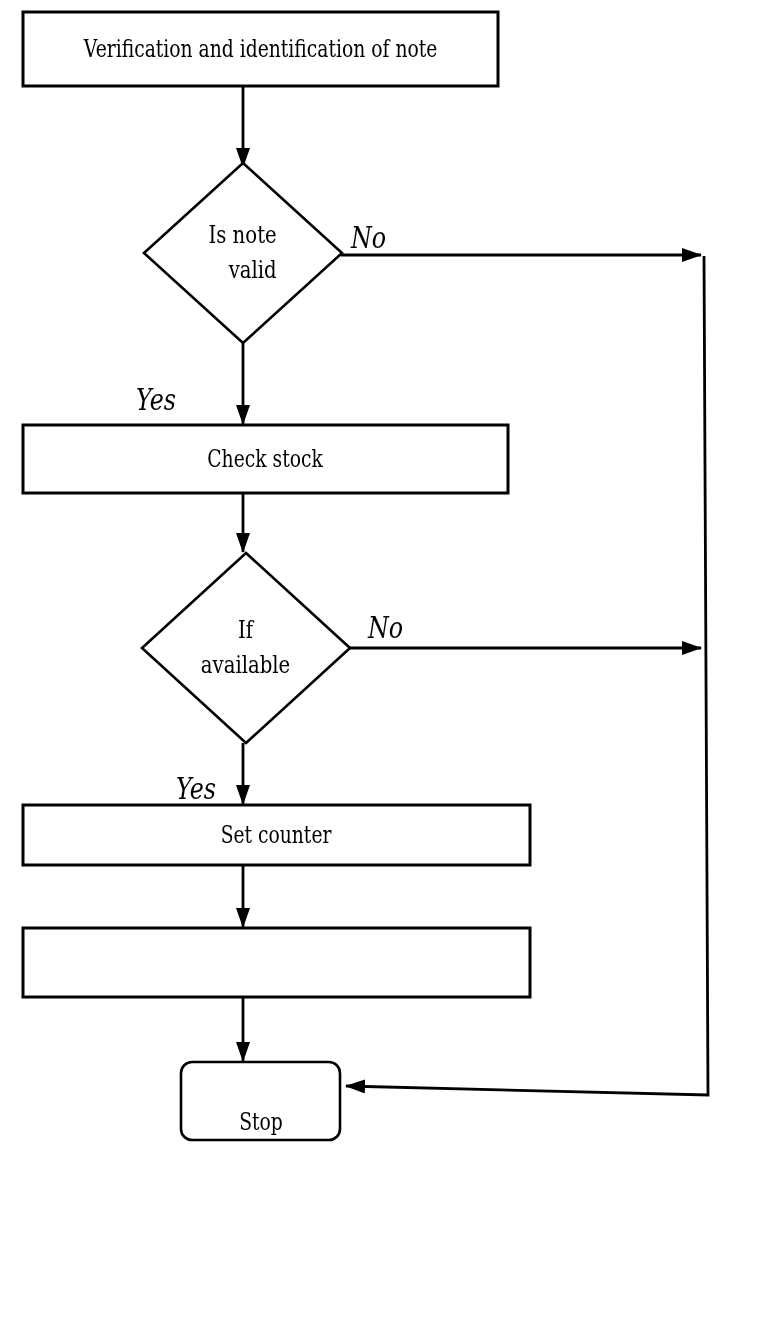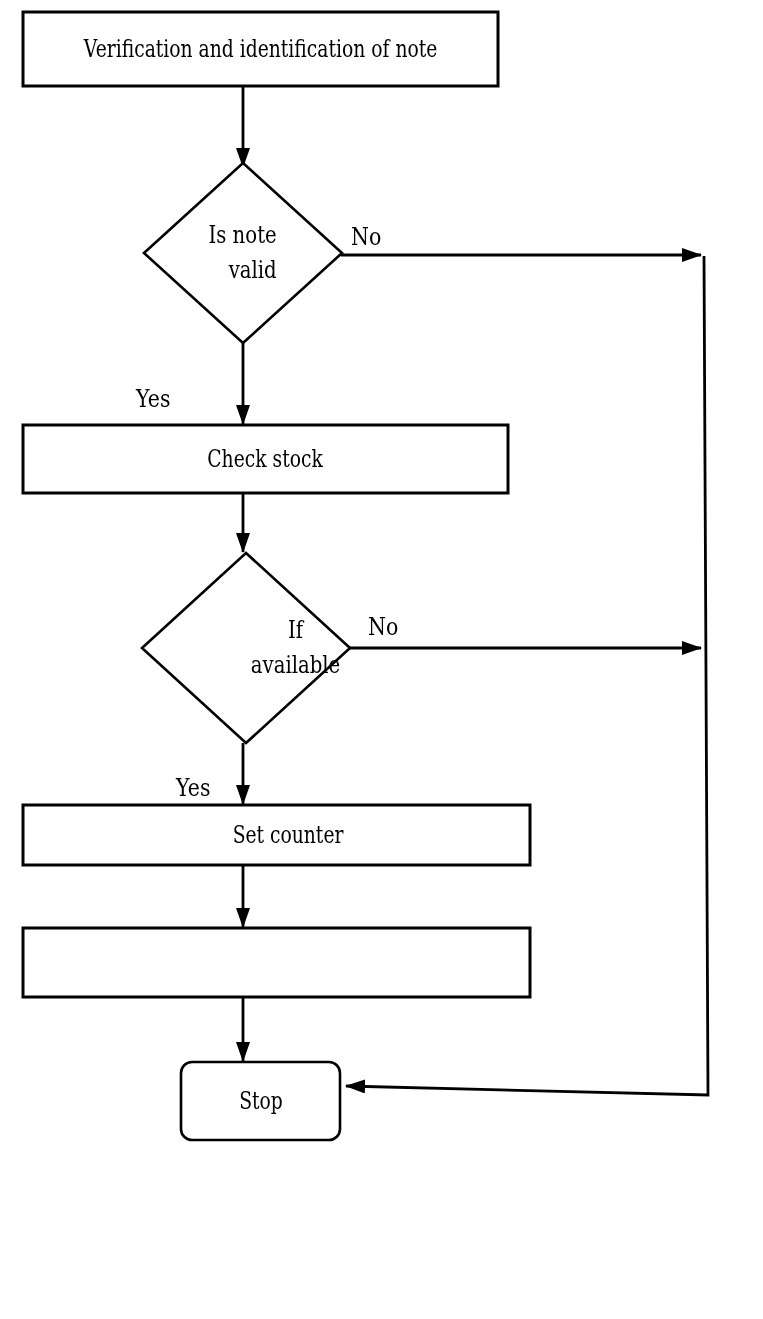--- a/index.html
+++ b/index.html
@@ -42,23 +42,24 @@
   .diamond-lines {
     display: inline-block;
     transform: scaleX(0.82);
   }
   .diamond-lines .line {
     display: block;
     white-space: nowrap;
   }
   .edge-label {
     position: absolute;
-    font-size: 25px;
+    font-size: 29px;
     line-height: 1.1;
     pointer-events: none;
+    font-style: italic;
   }
   .edge-label > .txt {
     display: inline-block;
     transform: scaleX(0.82);
     transform-origin: left center;
     white-space: nowrap;
   }
 </style>
 </head>
 <body>
@@ -99,33 +100,33 @@
     <span class="diamond-lines">
       <span class="line">Is note</span>
       <span class="line">valid</span>
     </span>
   </div>
 
   <div class="node-label" style="left:23px; top:425px; width:485px; height:68px;text-align:center;">
     <span class="txt">Check stock</span>
   </div>
 
-  <div class="node-label" style="left:142px; top:553px; width:208px; height:190px;justify-content:flex-end;">
+  <div class="node-label" style="left:142px; top:553px; width:208px; height:190px;">
     <span class="diamond-lines">
       <span class="line">If</span>
       <span class="line">available</span>
     </span>
   </div>
 
-  <div class="node-label" style="left:23px; top:805px; width:507px; height:60px;padding-left:12px;">
+  <div class="node-label" style="left:23px; top:805px; width:507px; height:60px;">
     <span class="txt">Set counter</span>
   </div>
 
 
-  <div class="node-label" style="left:181px; top:1062px; width:159px; height:78px;">
+  <div class="node-label" style="left:181px; top:1062px; width:159px; height:78px;align-items:flex-end;">
     <span class="txt">Stop</span>
   </div>
 
   <div class="edge-label" style="left:351px; top:223px;">
     <span class="txt">No</span>
   </div>
 
   <div class="edge-label" style="left:136px; top:385px;">
     <span class="txt">Yes</span>
   </div>

